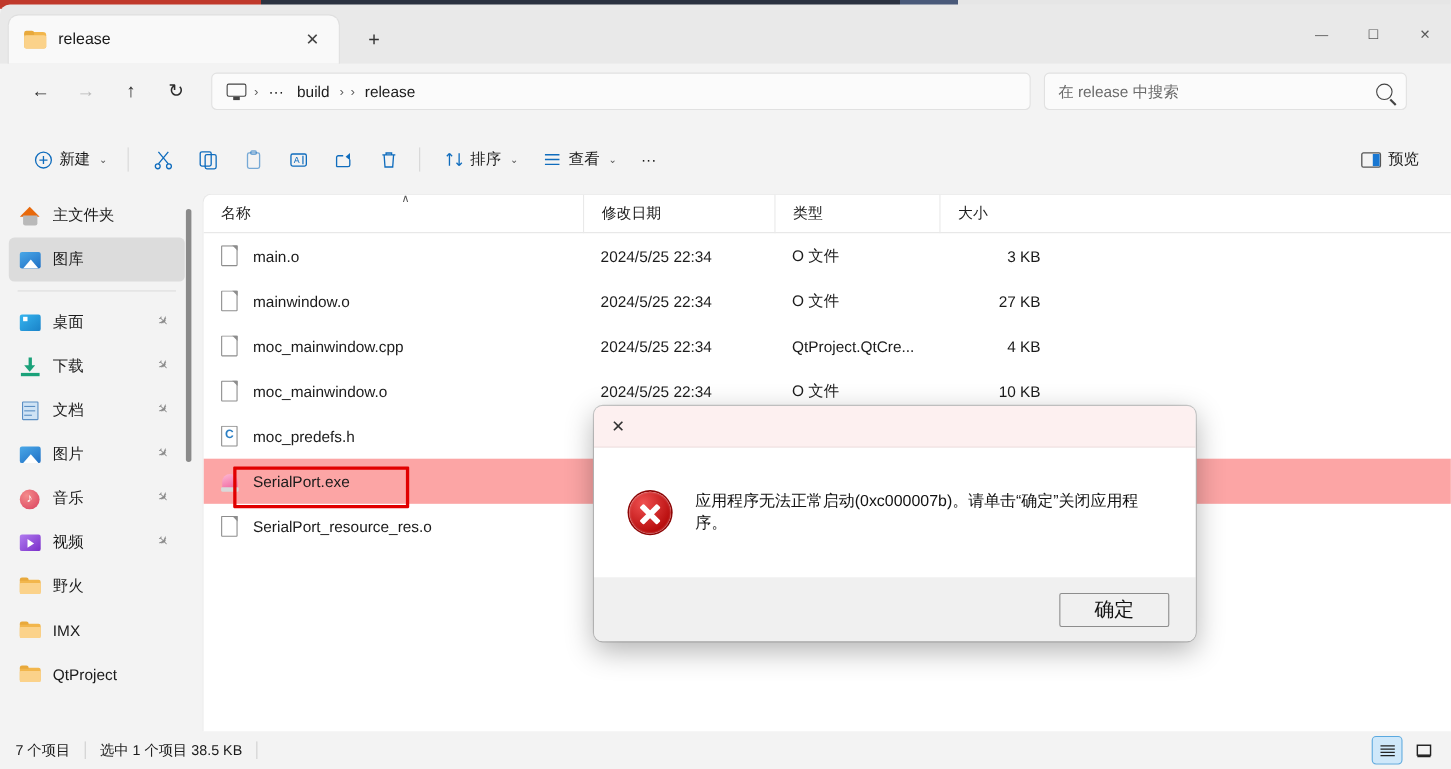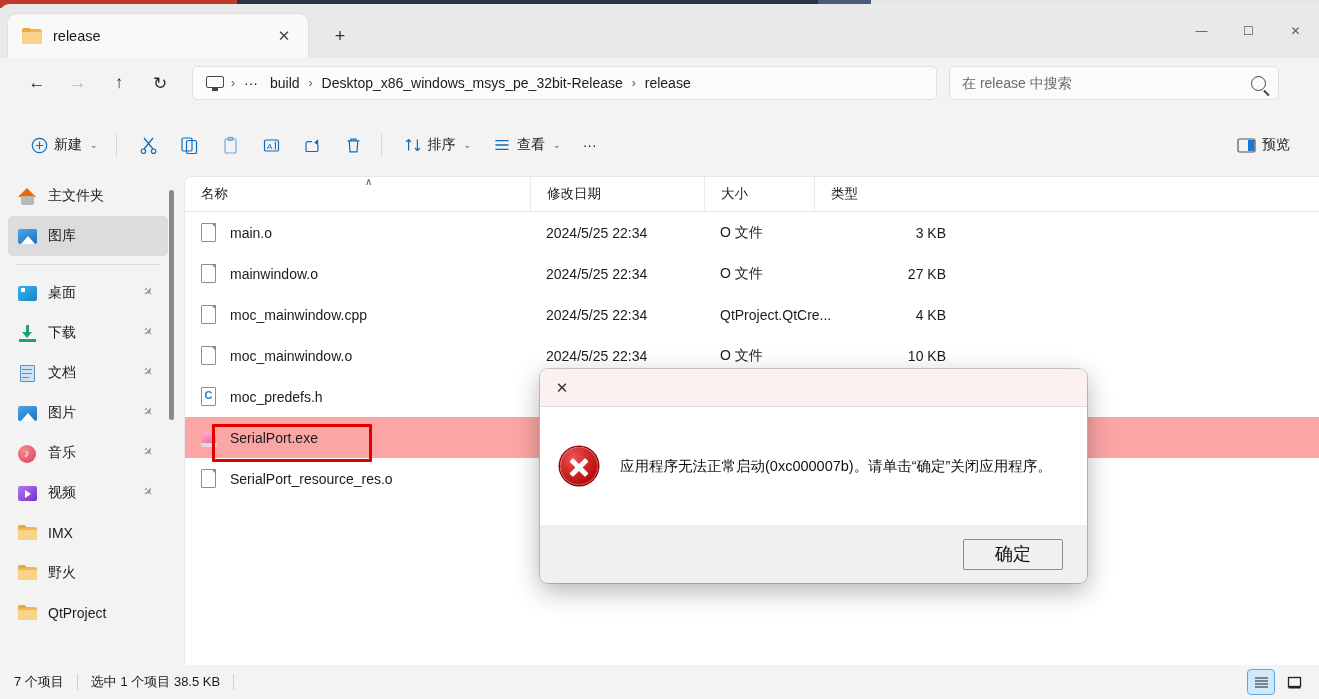--- a/index.html
+++ b/index.html
@@ -324,21 +324,21 @@
     display: flex; align-items: center;
     border-bottom: 1px solid #eadada;
   }
   .dlg-title-text { margin-left: 12px; font-size: 14.5px; color: #1a1a1a; flex: 1 1 auto; }
   .dlg-close {
     width: 44px; height: 38px; display: flex; align-items: center; justify-content: center;
     color: #333; font-size: 15px;
   }
   .dlg-body {
     height: 118px; background: #ffffff;
-    display: flex; align-items: center; padding: 0 20px;
+    display: flex; align-items: center; padding: 0 32px;
   }
   .err-icon { width: 38px; height: 38px; position: relative; flex: 0 0 auto; }
   .err-icon .disc {
     position: absolute; inset: 0;
     background: radial-gradient(circle at 34% 28%, #ef5050, #b80d0d 72%);
     border-radius: 50%;
     box-shadow: 0 0 0 1.5px #8d0606, inset 0 0 2px rgba(255,255,255,.5);
   }
   .err-icon .x1, .err-icon .x2 {
     position: absolute; left: 8px; top: 17.5px; width: 22px; height: 5px;
@@ -392,21 +392,20 @@
 
     <div class="addressbar">
       <span class="pc-icon">
           <span class="scr"></span>
           <span class="stand"></span>
         </span>
       <span class="crumb-sep">›</span>
       <span class="crumb">···</span>
       <span class="crumb">build</span>
       <span class="crumb-sep">›</span>
-      <span class="crumb">Desktop_x86_windows_msys_pe_32bit-Release</span>
       <span class="crumb-sep">›</span>
       <span class="crumb">release</span>
     </div>
 
     <div class="searchbox">
       <input type="text" placeholder="在 release 中搜索" style="">
       <span class="search-glyph"></span>
     </div>
   </div>
 
@@ -578,29 +577,29 @@
         </span>
       <span class="si-label">视频</span>
       <span class="pin">✈</span>
     </div>
     <div class="side-item">
       <span class="ic ic-folder">
           <span class="fb"></span>
           <span class="ft"></span>
           <span class="ff"></span>
         </span>
-      <span class="si-label">IMX</span>
+      <span class="si-label">野火</span>
     </div>
     <div class="side-item">
       <span class="ic ic-folder">
           <span class="fb"></span>
           <span class="ft"></span>
           <span class="ff"></span>
         </span>
-      <span class="si-label">野火</span>
+      <span class="si-label">IMX</span>
     </div>
     <div class="side-item">
       <span class="ic ic-folder">
           <span class="fb"></span>
           <span class="ft"></span>
           <span class="ff"></span>
         </span>
       <span class="si-label">QtProject</span>
     </div>
 
@@ -610,25 +609,25 @@
   <div class="content">
 
     <div class="colheader">
       <div class="col" style="width:345px">
         <span>名称</span>
         <span class="sort-mark">∧</span>
       </div>
       <div class="col" style="width:174px">
         <span>修改日期</span>
       </div>
+      <div class="col" style="width:150px">
+        <span>类型</span>
+      </div>
       <div class="col" style="width:110px">
         <span>大小</span>
-      </div>
-      <div class="col" style="width:150px">
-        <span>类型</span>
       </div>
     </div>
 
     <div class="rows">
 
       <div class="row">
         <div class="cell" style="width:345px">
           <span class="file-icon fi-generic">
               <span class="sheet"></span>
               <span class="fold"></span>

